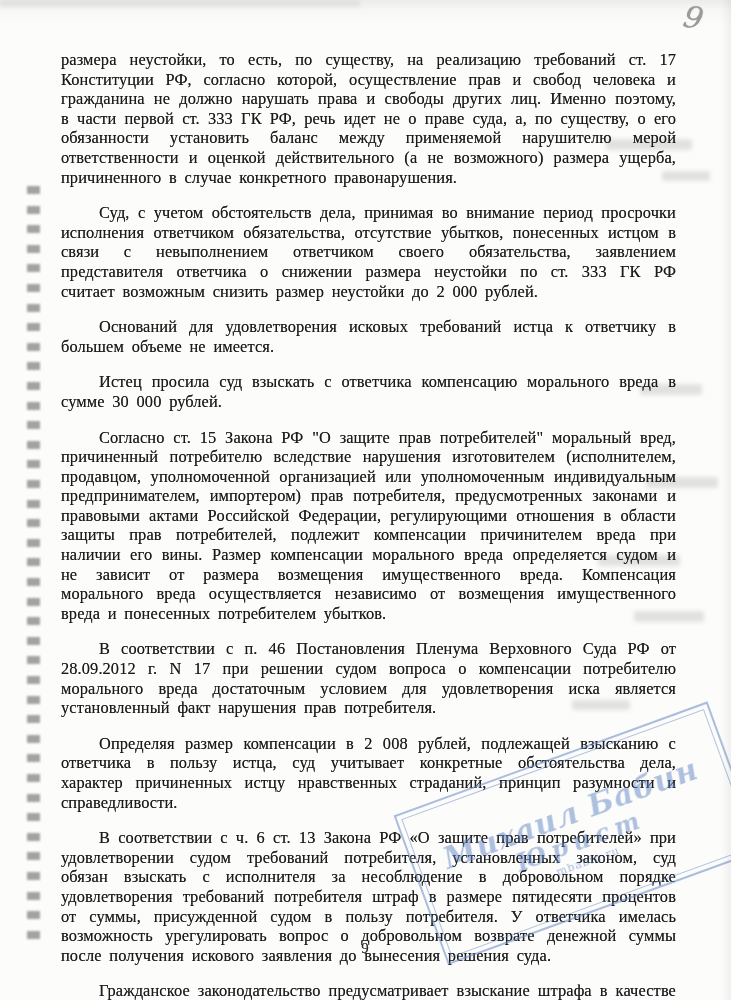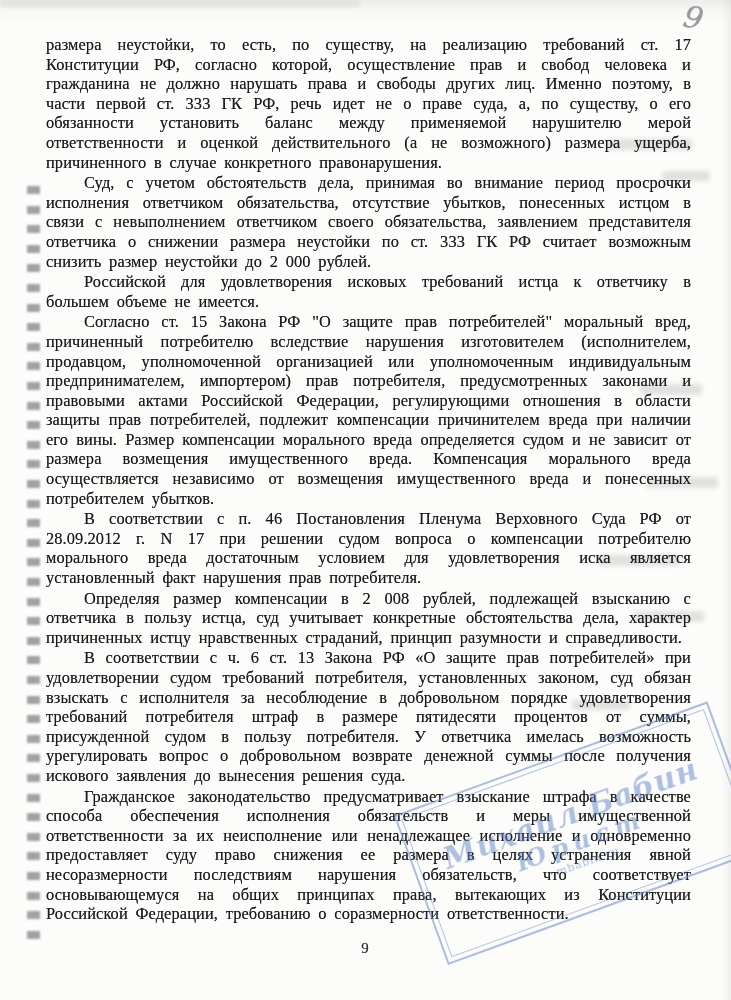--- a/index.html
+++ b/index.html
@@ -25,21 +25,21 @@
     position: absolute;
     left: 45px; top: 34px; width: 647px;
     color: #1b1b1c;
     font-size: 16.4px;
     line-height: 19.6px;
     text-align: justify;
     text-shadow: 0 0 0.6px rgba(20,20,20,0.65);
     word-spacing: 3.5px;
     letter-spacing: 0.1px;
   }
-  .textblock p { margin: 1px; text-indent: 38px; }
+  .textblock p { margin: 16px; text-indent: 38px; }
   .textblock p.noindent { text-indent: 0; }
 
   .handwritten-mark {
     position: absolute;
     left: 684px; top: 0px;
     color: #9a9a9a;
     font-family: "DejaVu Serif", serif;
     font-style: italic;
     font-size: 30px;
     transform: rotate(12deg);
@@ -123,21 +123,22 @@
   <div class="ghost g4"></div>
   <div class="ghost g5"></div>
   <div class="ghost g6"></div>
   <div class="ghost g7"></div>
 
   <div class="handwritten-mark">9</div>
 
   <div class="textblock">
     <p class="noindent">размера неустойки, то есть, по существу, на реализацию требований ст. 17 Конституции РФ, согласно которой, осуществление прав и свобод человека и гражданина не должно нарушать права и свободы других лиц. Именно поэтому, в части первой ст. 333 ГК РФ, речь идет не о праве суда, а, по существу, о его обязанности установить баланс между применяемой нарушителю мерой ответственности и оценкой действительного (а не возможного) размера ущерба, причиненного в случае конкретного правонарушения.</p>
     <p>Суд, с учетом обстоятельств дела, принимая во внимание период просрочки исполнения ответчиком обязательства, отсутствие убытков, понесенных истцом в связи с невыполнением ответчиком своего обязательства, заявлением представителя ответчика о снижении размера неустойки по ст. 333 ГК РФ считает возможным снизить размер неустойки до 2 000 рублей.</p>
-    <p>Российской для удовлетворения исковых требований истца к ответчику в большем объеме не имеется.</p>
+    <p>Оснований для удовлетворения исковых требований истца к ответчику в большем объеме не имеется.</p>
+    <p>Истец просила суд взыскать с ответчика компенсацию морального вреда в сумме 30 000 рублей.</p>
     <p>Согласно ст. 15 Закона РФ "О защите прав потребителей" моральный вред, причиненный потребителю вследствие нарушения изготовителем (исполнителем, продавцом, уполномоченной организацией или уполномоченным индивидуальным предпринимателем, импортером) прав потребителя, предусмотренных законами и правовыми актами Российской Федерации, регулирующими отношения в области защиты прав потребителей, подлежит компенсации причинителем вреда при наличии его вины. Размер компенсации морального вреда определяется судом и не зависит от размера возмещения имущественного вреда. Компенсация морального вреда осуществляется независимо от возмещения имущественного вреда и понесенных потребителем убытков.</p>
     <p>В соответствии с п. 46 Постановления Пленума Верховного Суда РФ от 28.09.2012 г. N 17 при решении судом вопроса о компенсации потребителю морального вреда достаточным условием для удовлетворения иска является установленный факт нарушения прав потребителя.</p>
     <p>Определяя размер компенсации в 2 008 рублей, подлежащей взысканию с ответчика в пользу истца, суд учитывает конкретные обстоятельства дела, характер причиненных истцу нравственных страданий, принцип разумности и справедливости.</p>
     <p>В соответствии с ч. 6 ст. 13 Закона РФ «О защите прав потребителей» при удовлетворении судом требований потребителя, установленных законом, суд обязан взыскать с исполнителя за несоблюдение в добровольном порядке удовлетворения требований потребителя штраф в размере пятидесяти процентов от суммы, присужденной судом в пользу потребителя. У ответчика имелась возможность урегулировать вопрос о добровольном возврате денежной суммы после получения искового заявления до вынесения решения суда.</p>
     <p>Гражданское законодательство предусматривает взыскание штрафа в качестве способа обеспечения исполнения обязательств и меры имущественной ответственности за их неисполнение или ненадлежащее исполнение и одновременно предоставляет суду право снижения ее размера в целях устранения явной несоразмерности последствиям нарушения обязательств, что соответствует основывающемуся на общих принципах права, вытекающих из Конституции Российской Федерации, требованию о соразмерности ответственности.</p>
   </div>
 
   <div class="stamp">
     <div class="inner-border"></div>
     <div class="stamp-text">

